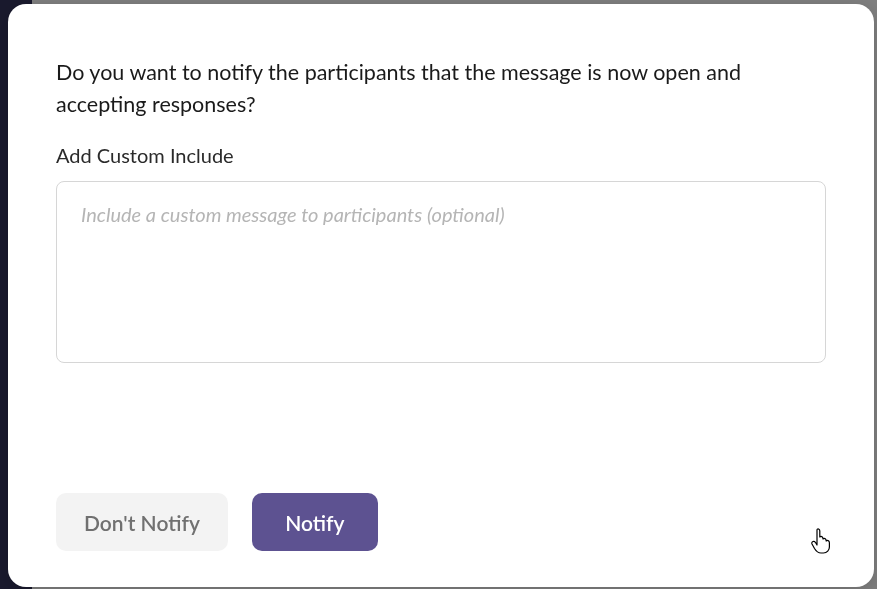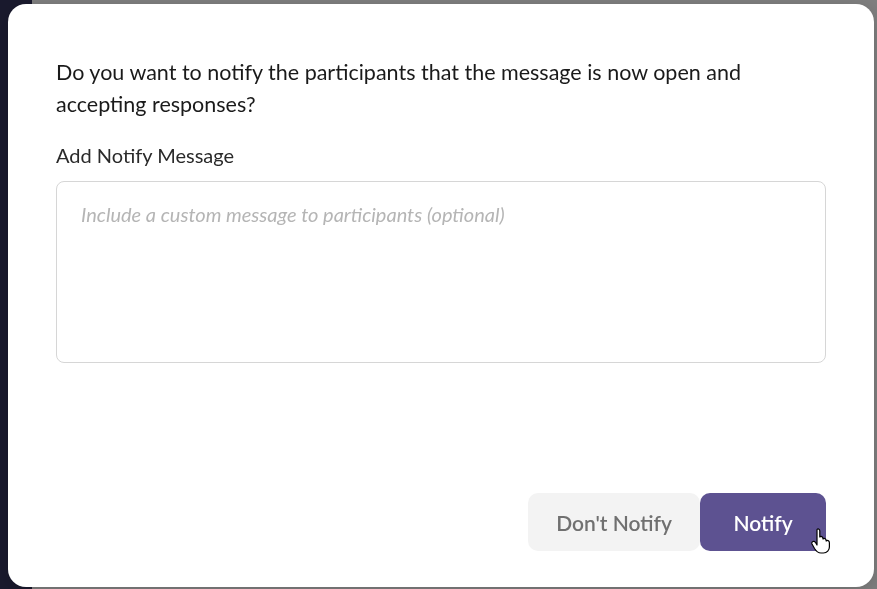--- a/index.html
+++ b/index.html
@@ -75,21 +75,22 @@
       color: #333;
       resize: none;
       outline: none;
     }
     .textarea::placeholder {
       color: #b5b5b5;
       font-style: italic;
     }
     .button-row {
       display: flex;
-      justify-content: flex-end;
+      justify-content: flex-start;
+      gap: 24px;
       margin-top: auto;
       padding-top: 30px;
     }
     .btn {
       border: none;
       border-radius: 10px;
       font-size: 21px;
       font-weight: 600;
       cursor: pointer;
       height: 58px;
@@ -121,21 +122,21 @@
     }
   </style>
 </head>
 <body>
 
 <div class="backdrop-left"></div>
 <div class="backdrop-top"></div>
 
 <div class="modal">
   <p class="modal-description">Do you want to notify the participants that the message is now open and accepting responses?</p>
-  <div class="field-label">Add Notify Message</div>
+  <div class="field-label">Add Custom Include</div>
   <textarea class="textarea" placeholder="Include a custom message to participants (optional)" style=""></textarea>
   <div class="button-row">
     <button class="btn btn-secondary">Don't Notify</button>
     <button class="btn btn-primary">Notify</button>
   </div>
 </div>
 
 <svg class="cursor" viewBox="0 0 22 26">
   <path d="M7 2 C7 1 8 0.5 9 1.3 C9.6 1.7 9.8 2.3 9.8 3 L9.8 9 C10.3 8.5 11.5 8.3 12.3 9 C13 9.6 13 10.3 13 11 C13.5 10.5 14.7 10.3 15.5 11 C16.2 11.6 16.2 12.3 16.2 13 C16.7 12.5 17.9 12.3 18.7 13 C19.4 13.6 19.4 14.3 19.4 15 L19.4 19 C19.4 22 17 25 13.5 25 L11 25 C8 25 6 23 4.5 20.5 L2 16 C1.5 15 2 13.8 3 13.5 C4 13.2 5 13.8 5.5 14.5 L7 17 L7 2 Z" fill="#ffffff" stroke="#000000" stroke-width="1.2" stroke-linejoin="round"></path>
 </svg>

